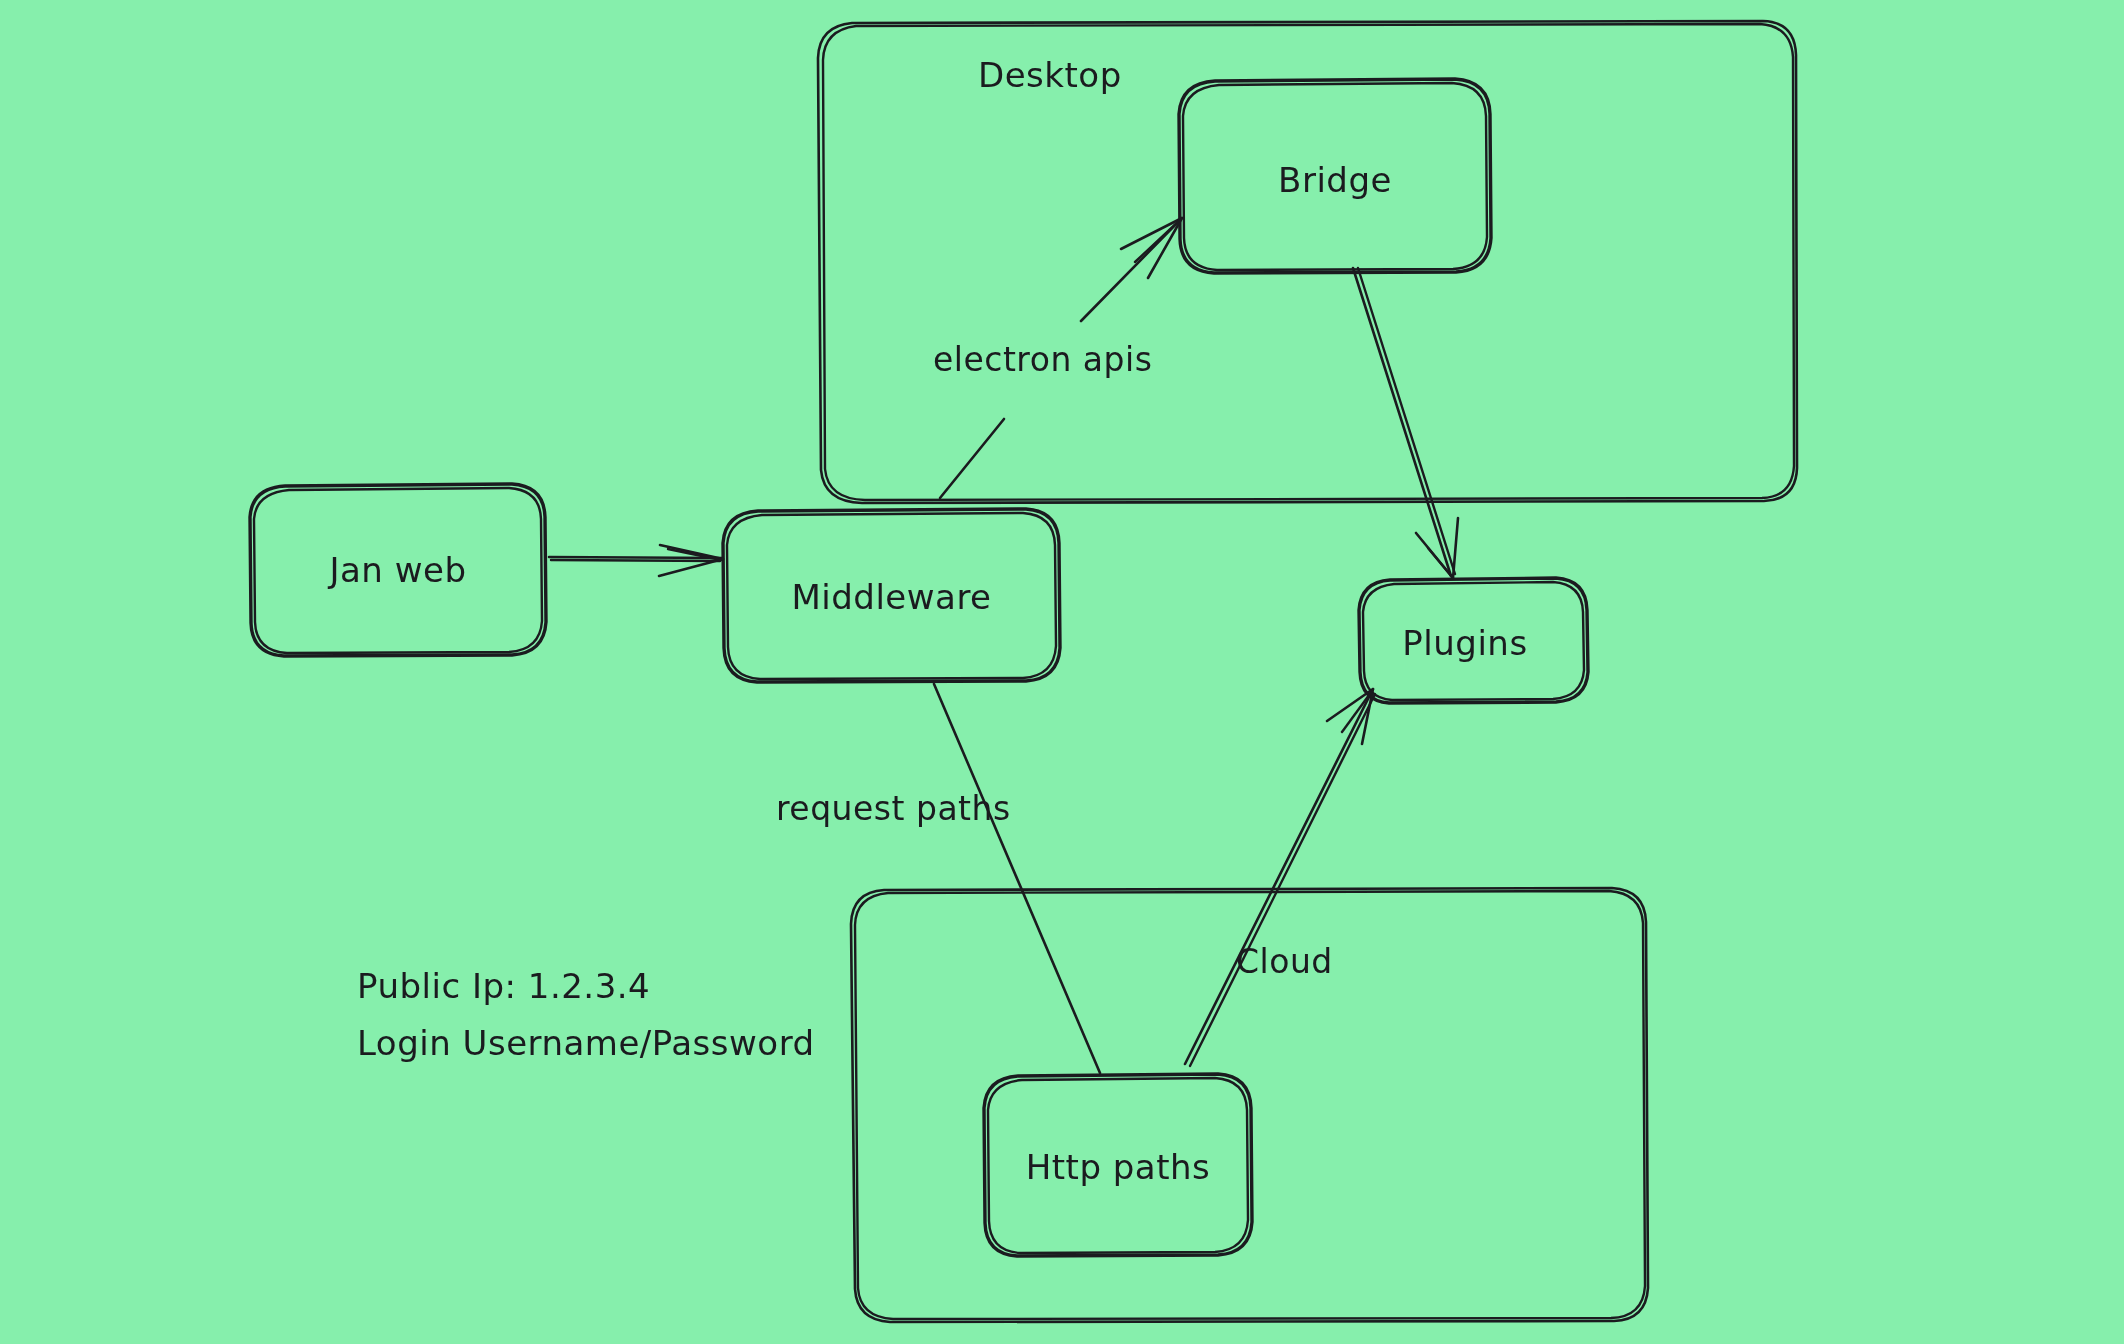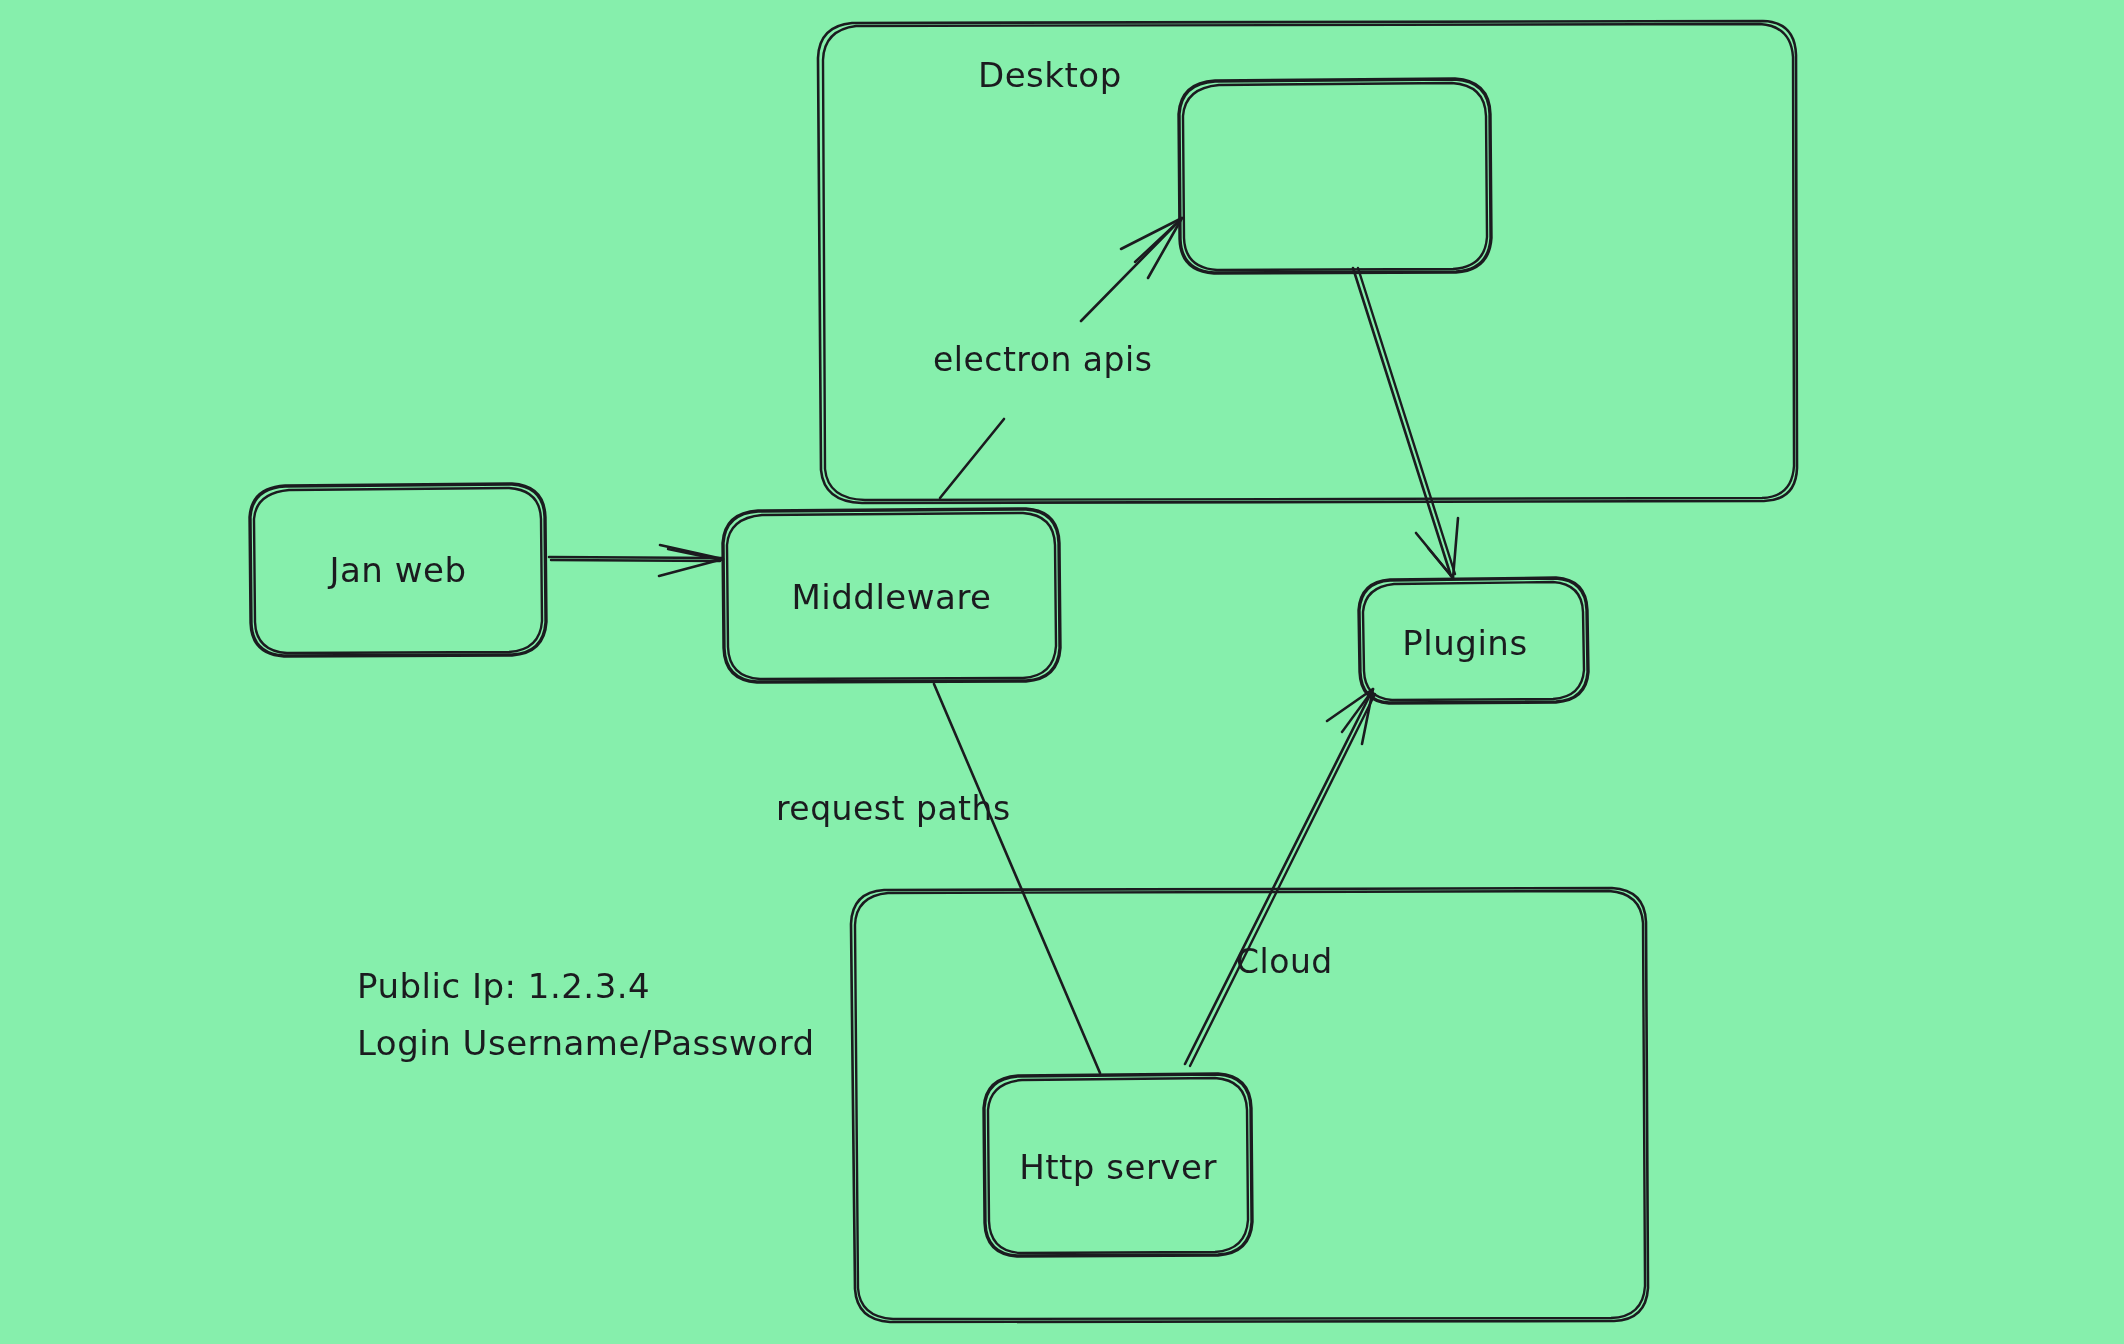--- a/index.html
+++ b/index.html
@@ -157,24 +157,25 @@
       <path class="thin" d="M1342,732 L1372,691"></path>
     </g>
   </svg>
 
   <div class="group-label" style="left:978px; top:55px;">Desktop</div>
 
   <div class="node-label" style="left:250px; top:550px; width:296px;">Jan web</div>
 
   <div class="node-label" style="left:723px; top:577px; width:337px;">Middleware</div>
 
+  <div class="node-label" style="left:1179px; top:160px; width:312px;">Bridge</div>
 
   <div class="node-label" style="left:1359px; top:623px; width:212px;">Plugins</div>
 
-  <div class="node-label" style="left:984px; top:1147px; width:268px;">Http server</div>
+  <div class="node-label" style="left:984px; top:1147px; width:268px;">Http paths</div>
 
   <div class="edge-label" style="left:933px; top:340px;">electron apis</div>
 
   <div class="edge-label" style="left:776px; top:789px;">request paths</div>
 
   <div class="edge-label" style="left:1236px; top:942px;">Cloud</div>
 
   <div class="note-text" style="left:357px; top:960px;">Public Ip: 1.2.3.4</div>
 
   <div class="note-text" style="left:357px; top:1017px;">Login Username/Password</div>

